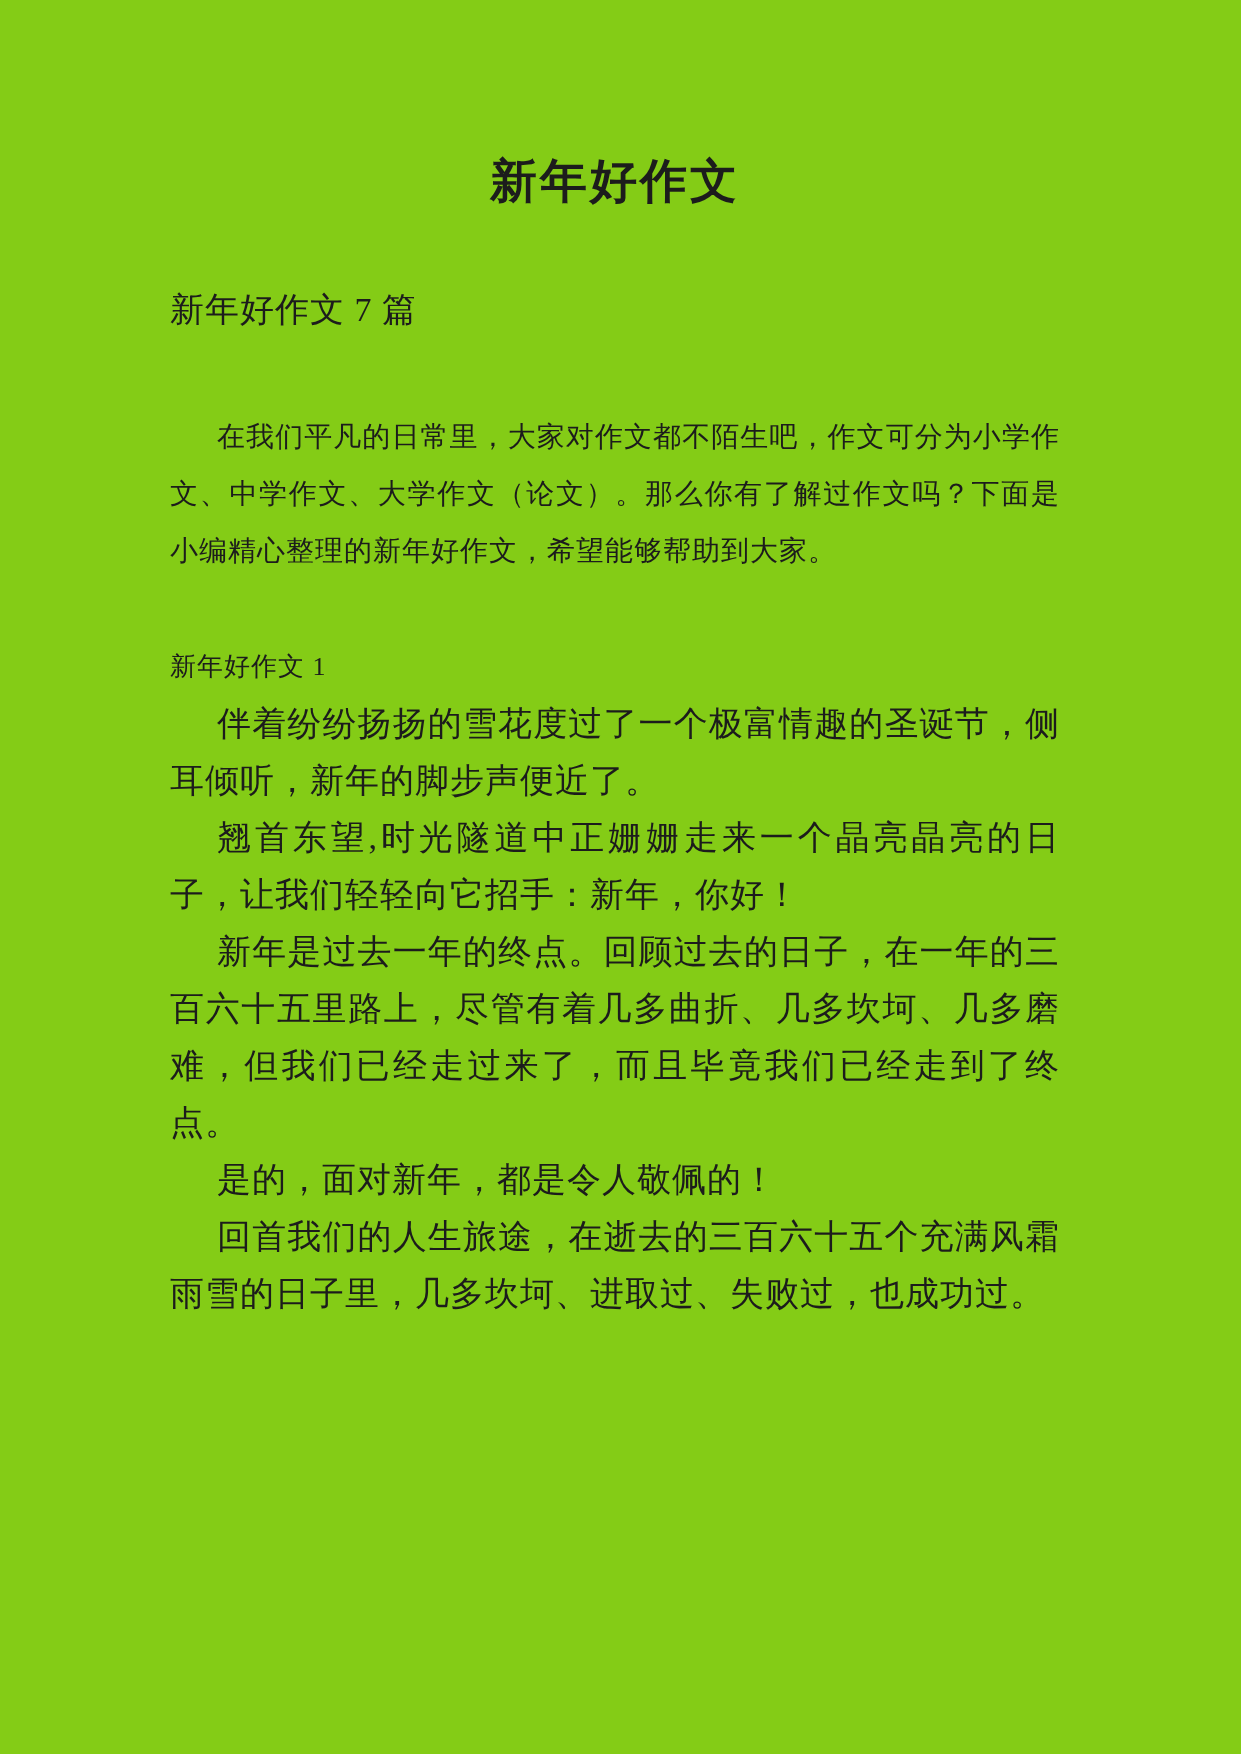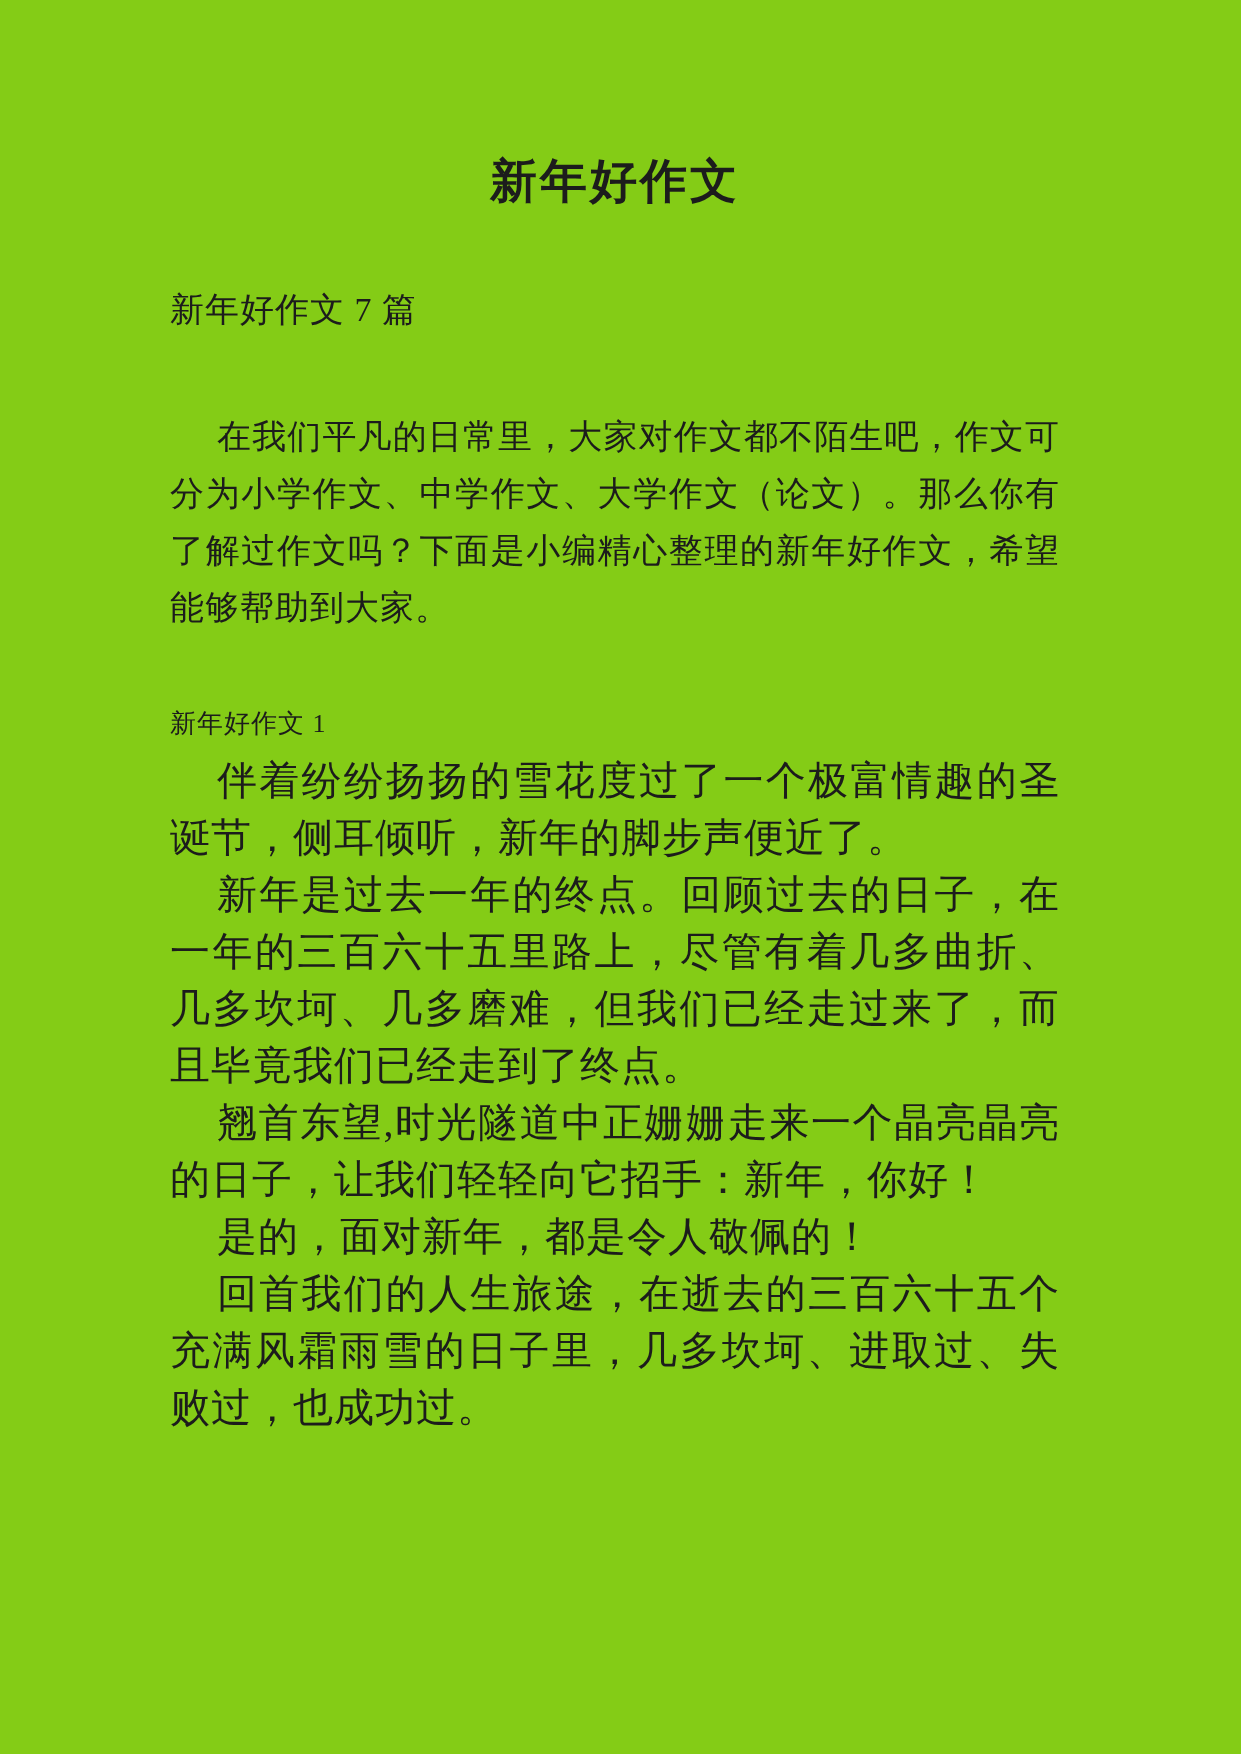--- a/index.html
+++ b/index.html
@@ -29,54 +29,54 @@
   }
   .doc-subtitle {
     margin: 67px 0 0 0;
     font-size: 34px;
     line-height: 57px;
     letter-spacing: 1px;
     font-weight: normal;
   }
   .intro-paragraph {
     margin: 70px 0 0 0;
-    font-size: 34px;
+    font-size: 28px;
     line-height: 57px;
     letter-spacing: 1px;
     text-align: justify;
     text-indent: 47px;
   }
   .section-heading {
     margin: 59px 0 0 0;
     font-size: 26px;
     line-height: 57px;
     letter-spacing: 1px;
     font-weight: normal;
   }
   .essay-body p {
     margin: 0;
-    font-size: 40px;
+    font-size: 34px;
     line-height: 57px;
     letter-spacing: 1px;
     text-align: justify;
     text-indent: 47px;
   }
 </style>
 </head>
 <body>
 
 <div class="page">
   <h1 class="doc-title">新年好作文</h1>
 
   <div class="doc-subtitle">新年好作文 7 篇</div>
 
   <p class="intro-paragraph">在我们平凡的日常里，大家对作文都不陌生吧，作文可分为小学作文、中学作文、大学作文（论文）。那么你有了解过作文吗？下面是小编精心整理的新年好作文，希望能够帮助到大家。</p>
 
   <div class="section-heading">新年好作文 1</div>
 
   <div class="essay-body">
       <p>伴着纷纷扬扬的雪花度过了一个极富情趣的圣诞节，侧耳倾听，新年的脚步声便近了。</p>
+      <p>翘首东望,时光隧道中正姗姗走来一个晶亮晶亮的日子，让我们轻轻向它招手：新年，你好！</p>
       <p>新年是过去一年的终点。回顾过去的日子，在一年的三百六十五里路上，尽管有着几多曲折、几多坎坷、几多磨难，但我们已经走过来了，而且毕竟我们已经走到了终点。</p>
-      <p>翘首东望,时光隧道中正姗姗走来一个晶亮晶亮的日子，让我们轻轻向它招手：新年，你好！</p>
       <p>是的，面对新年，都是令人敬佩的！</p>
       <p>回首我们的人生旅途，在逝去的三百六十五个充满风霜雨雪的日子里，几多坎坷、进取过、失败过，也成功过。</p>
     </div>
 </div>
 
 </body></html>

